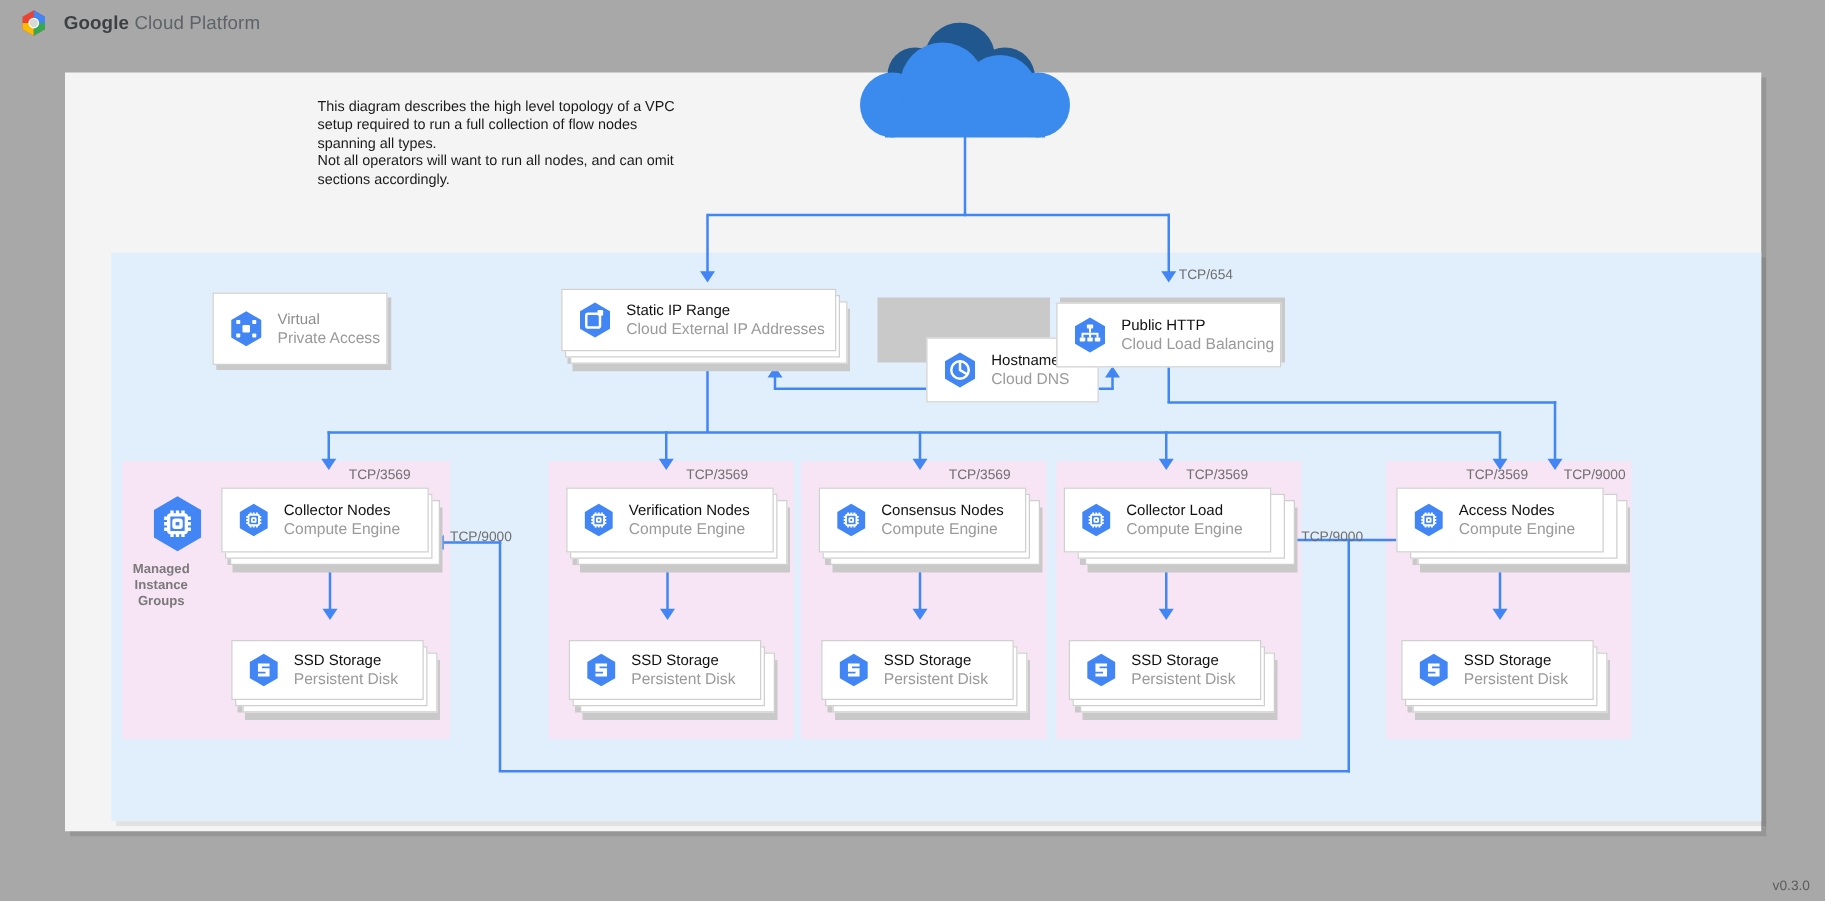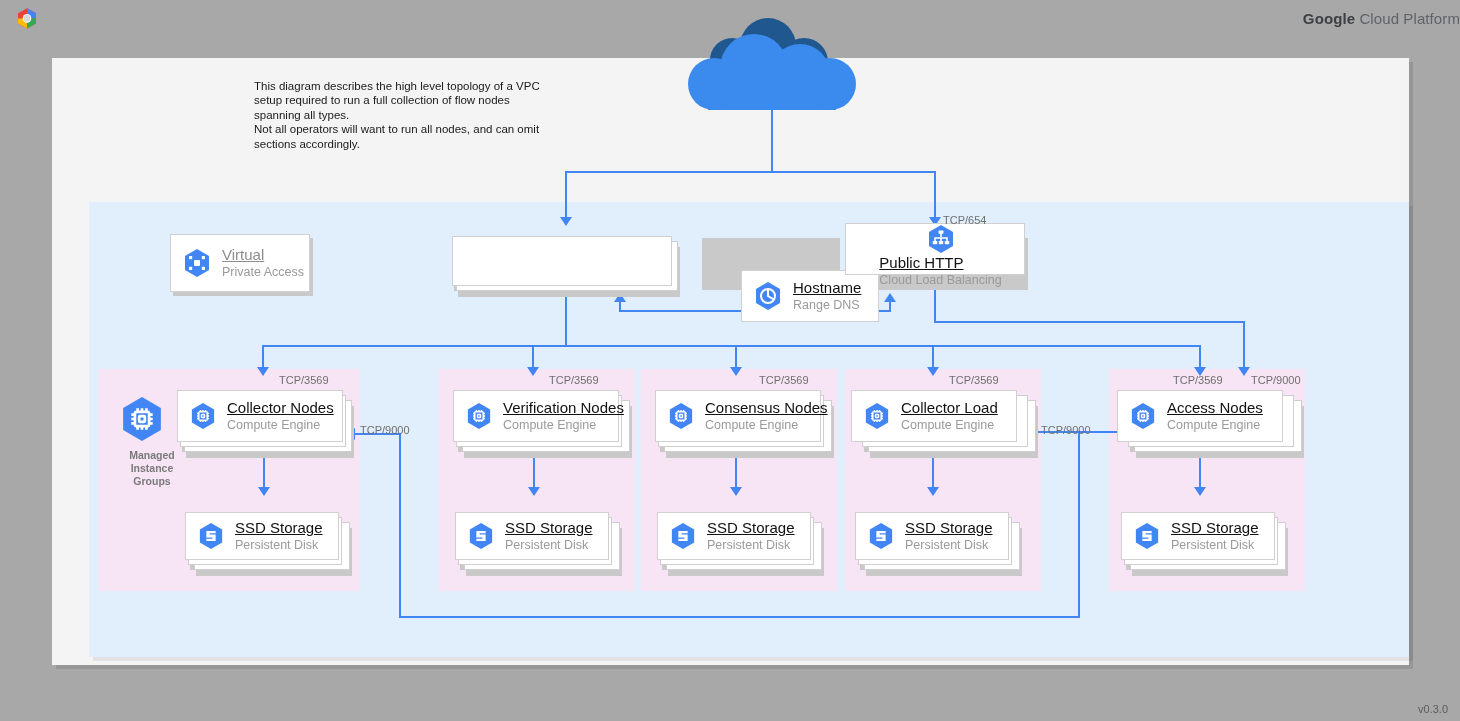--- a/index.html
+++ b/index.html
@@ -9,21 +9,21 @@
     background:#a8a8a8;
     font-family:"Liberation Sans", sans-serif;
     overflow:hidden;
     position:relative;
   }
   #root{position:absolute;left:0;top:0;width:1460px;height:721px;}
 
   
   .gcp-header{
     position:absolute;left:0;top:0;width:1460px;height:37px;
-    display:flex;align-items:center;justify-content:space-between;
+    display:flex;align-items:center;
   }
   .gcp-logo{position:relative;width:26px;height:26px;margin-left:14px;flex:0 0 auto;}
   .gcp-logo svg{display:block;}
   .gcp-title{
     margin-left:11px;font-size:15px;color:#5f6368;letter-spacing:.1px;white-space:nowrap;
   }
   .gcp-title b{color:#3c4043;font-weight:bold;}
 
   
   .canvas{
@@ -70,21 +70,21 @@
   .group-icon{position:absolute;}
 
   
   .card{
     position:absolute;background:#ffffff;border:1px solid #d0d0d0;
     box-sizing:border-box;display:flex;align-items:center;
     z-index:6;
   }
   .card .c-icon{flex:0 0 auto;margin-left:12px;display:flex;align-items:center;}
   .card .c-text{margin-left:11px;line-height:1.25;}
-  .card .c-title{font-size:15px;color:#111;white-space:nowrap;text-decoration:underline;}
+  .card .c-title{font-size:12px;color:#111;white-space:nowrap;}
   .card .c-sub{font-size:12.5px;color:#9a9a9a;white-space:nowrap;}
   .card.muted .c-title{color:#8d8d8d;}
 
   
   .stack{position:absolute;background:#ffffff;border:1px solid #cfcfcf;box-sizing:border-box;}
   .stack.s1{z-index:5;}
   .stack.s2{z-index:4;}
   .greyshadow{position:absolute;background:#c9c9c9;z-index:3;}
 
   
@@ -178,38 +178,53 @@
     <span class="c-text">
       <div class="c-title">Virtual</div>
       <div class="c-sub">Private Access</div>
     </span>
   </div>
 
   <div class="greyshadow" style="left:458px;top:247px;width:222px;height:50px;"></div>
   <div class="stack s2" style="left:456px;top:241px;width:222px;height:50px;"></div>
   <div class="greyshadow" style="left:454px;top:241px;width:220px;height:50px;"></div>
   <div class="stack s1" style="left:452px;top:236px;width:220px;height:50px;"></div>
+  <div class="card" style="left:449px;top:231px;width:220px;height:50px;">
+    <span class="c-icon">
+      <svg width="28" height="30" viewBox="0 0 28 30">
+          <path d="M14 1 L26 8 L26 22 L14 29 L2 22 L2 8 Z" fill="#4285f4"></path>
+          <g fill="#fff">
+            <rect x="7" y="10" width="11" height="11" rx="1.5" fill="none" stroke="#fff" stroke-width="2"></rect>
+            <rect x="16" y="7" width="4.5" height="4.5" rx="1"></rect>
+          </g>
+        </svg>
+    </span>
+    <span class="c-text">
+      <div class="c-title">Static IP Range</div>
+      <div class="c-sub">Cloud External IP Addresses</div>
+    </span>
+  </div>
 
   <div class="greyshadow" style="left:702px;top:238px;width:138px;height:52px;"></div>
   <div class="card" style="left:741px;top:234px;width:138px;height:52px;margin-top:36px;">
     <span class="c-icon">
       <svg width="28" height="30" viewBox="0 0 28 30">
           <path d="M14 1 L26 8 L26 22 L14 29 L2 22 L2 8 Z" fill="#4285f4"></path>
           <circle cx="14" cy="15" r="7" fill="none" stroke="#fff" stroke-width="2"></circle>
           <path d="M14 8 L14 15 L19 18" stroke="#fff" stroke-width="2" fill="none" stroke-linecap="round"></path>
         </svg>
     </span>
     <span class="c-text">
       <div class="c-title">Hostname</div>
-      <div class="c-sub">Range DNS</div>
+      <div class="c-sub">Cloud DNS</div>
     </span>
   </div>
 
   <div class="greyshadow" style="left:848px;top:238px;width:180px;height:52px;"></div>
-  <div class="card" style="left:845px;top:223px;width:180px;height:52px;flex-direction:column;">
+  <div class="card" style="left:845px;top:242px;width:180px;height:52px;">
     <span class="c-icon">
       <svg width="28" height="30" viewBox="0 0 28 30">
           <path d="M14 1 L26 8 L26 22 L14 29 L2 22 L2 8 Z" fill="#4285f4"></path>
           <g stroke="#fff" stroke-width="1.6" fill="none">
             <path d="M14 9 L14 13"></path>
             <path d="M8 17 L8 14 L20 14 L20 17"></path>
             <path d="M14 14 L14 17"></path>
           </g>
           <g fill="#fff">
             <rect x="11.5" y="6.5" width="5" height="3.2" rx="0.6"></rect>
@@ -274,21 +289,21 @@
         <g fill="none" stroke="#fff" stroke-width="1.7">
           <rect x="9.5" y="10.5" width="9" height="9" rx="1"></rect>
           <rect x="12.2" y="13.2" width="3.6" height="3.6" rx="0.6"></rect>
           <path d="M11.2 10.5 L11.2 8.2 M14 10.5 L14 8.2 M16.8 10.5 L16.8 8.2"></path>
           <path d="M11.2 19.5 L11.2 21.8 M14 19.5 L14 21.8 M16.8 19.5 L16.8 21.8"></path>
           <path d="M9.5 12.2 L7.2 12.2 M9.5 15 L7.2 15 M9.5 17.8 L7.2 17.8"></path>
           <path d="M18.5 12.2 L20.8 12.2 M18.5 15 L20.8 15 M18.5 17.8 L20.8 17.8"></path>
         </g>
       </svg>
   </div>
-  <div class="group-label" style="left:117px;top:449px;white-space:pre-line;">Managed
+  <div class="group-label" style="left:94px;top:449px;white-space:pre-line;">Managed
 Instance
 Groups</div>
 
   <div class="greyshadow" style="left:186px;top:406px;width:168px;height:52px;"></div>
   <div class="stack s2" style="left:184px;top:400px;width:168px;height:52px;"></div>
   <div class="greyshadow" style="left:182px;top:400px;width:166px;height:52px;"></div>
   <div class="stack s1" style="left:180px;top:395px;width:166px;height:52px;"></div>
   <div class="card" style="left:177px;top:390px;width:166px;height:52px;">
     <span class="c-icon">
       <svg width="26" height="28" viewBox="0 0 28 30">

